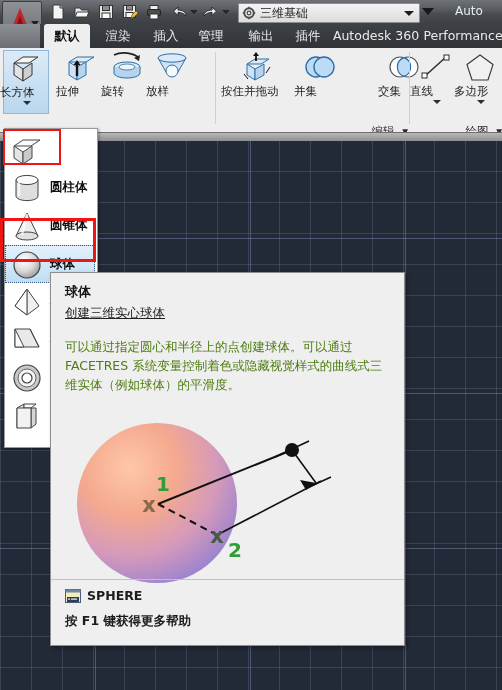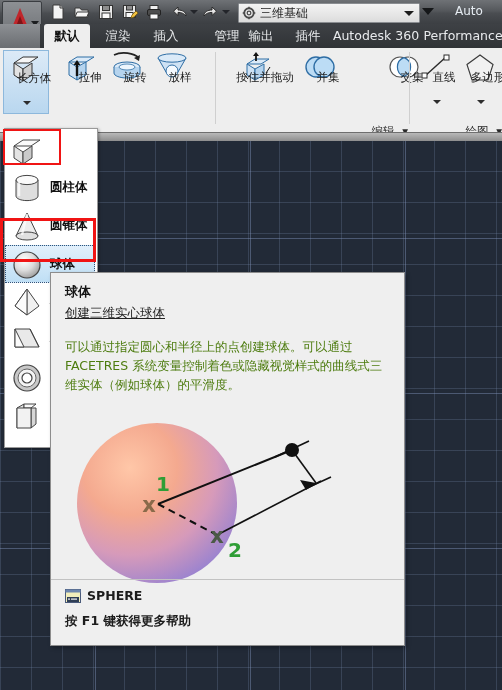--- a/index.html
+++ b/index.html
@@ -65,22 +65,22 @@
 
   
   #ribbon{
     position:absolute;left:0;top:48px;width:502px;height:92px;
     background:#eeeeee;border-bottom:1px solid #b8b8b8;
   }
   .panel{position:absolute;top:0;height:92px;}
   .pdivider{position:absolute;top:4px;width:1px;height:72px;background:#cfcfcf;}
   .rbtn{position:absolute;top:2px;width:44px;height:62px;text-align:center;cursor:default;}
   .rbtn .glyph{position:absolute;left:5px;top:2px;width:34px;height:30px;}
-  .rbtn .rlabel{position:absolute;left:-4px;top:20px;width:52px;font-size:11.5px;
-     color:#1d1d1d;white-space:nowrap;text-align:center;margin-left:8px;}
+  .rbtn .rlabel{position:absolute;left:-4px;top:34px;width:52px;font-size:11.5px;
+     color:#1d1d1d;white-space:nowrap;text-align:left;}
   .rbtn .rcaret{position:absolute;left:19px;top:50px;width:0;height:0;
      border-left:4px solid transparent;border-right:4px solid transparent;
      border-top:4px solid #2d2d2d;}
   .rbtn.wide{width:72px;}
   .rbtn.wide .glyph{left:19px;}
   .rbtn.wide .rlabel{left:0;width:72px;}
   .rbtn.sel{background:linear-gradient(#dceaf7,#b9d7ef);border:1px solid #8db8dc;}
   .ptitle{position:absolute;bottom:1px;height:16px;line-height:16px;font-size:11.5px;
      color:#2a2a2a;text-align:right;}
   .ptitle .pc{display:inline-block;margin-left:4px;}
@@ -205,21 +205,21 @@
   </div>
   <div id="ws-overflow"></div>
   <div id="title-text">Auto</div>
 </div>
 
 <div id="tabbar">
   <div class="fill-left"></div>
   <div class="tab active" style="left:44px;width:46px">默认</div>
   <div class="tab" style="left:95px;width:46px">渲染</div>
   <div class="tab" style="left:143px;width:46px">插入</div>
-  <div class="tab" style="left:204px;width:46px">管理</div>
+  <div class="tab" style="left:188px;width:46px">管理</div>
   <div class="tab" style="left:238px;width:46px">输出</div>
   <div class="tab" style="left:285px;width:46px">插件</div>
   <div class="tab" style="left:332px;width:88px">Autodesk 360</div>
   <div class="tab" style="left:422px;width:82px">Performance</div>
 </div>
 
 <div id="ribbon">
 
   <div class="panel" style="left:0;width:214px">
 

